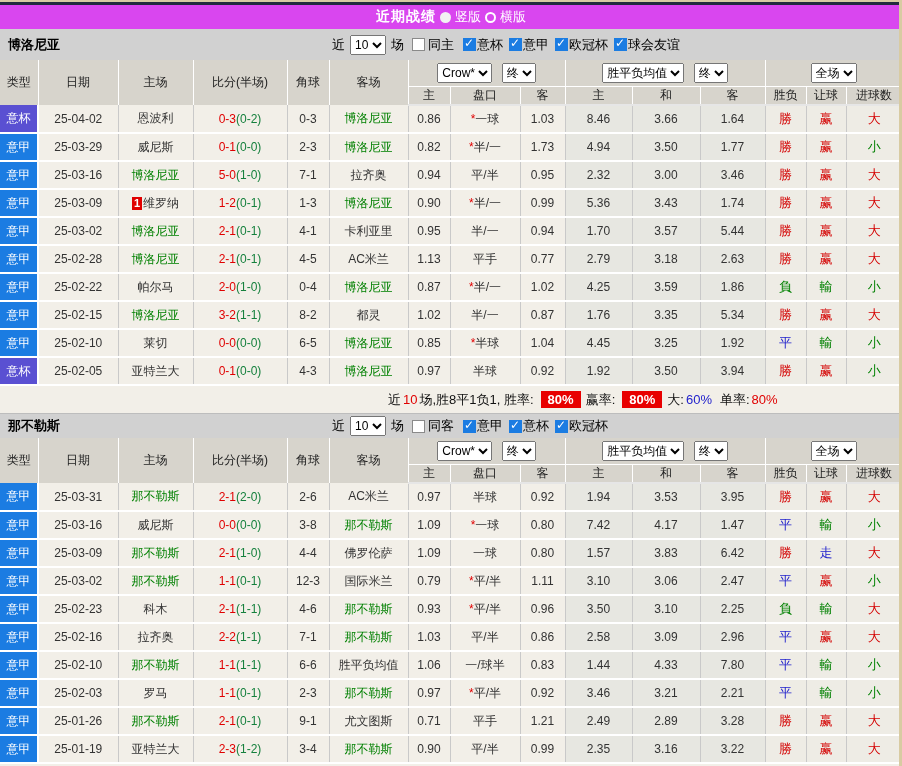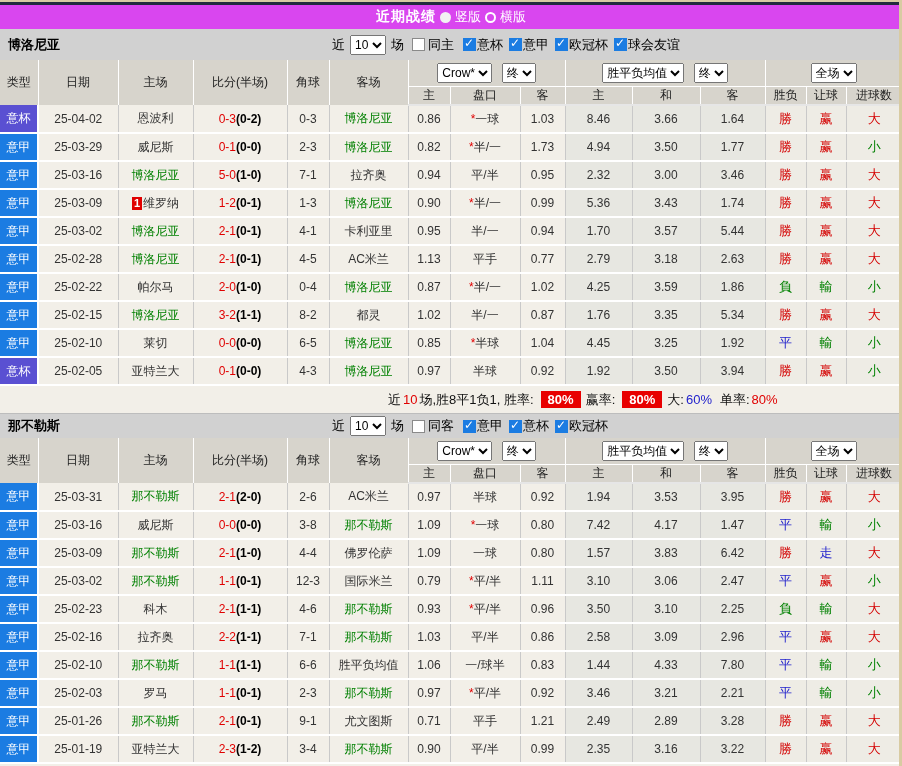--- a/index.html
+++ b/index.html
@@ -49,21 +49,21 @@
     height:26px; padding:0; text-align:center; font-size:12px; color:#333;
     background:#f2efe8; border-right:1px solid #c9c9c9; border-bottom:2px solid #fff;
     overflow:hidden; white-space:nowrap;
   }
   tbody td.c-league { color:#fff; font-size:12px; border-right:2px solid #fff; }
   tbody td.c-euro { background:#e7e7e1; }
   tbody td.c-tail { background:#eeece5; font-size:13px; }
   tbody td.last { border-right:0; }
   .focus-team { color:#008000; }
   .s-main { color:#e00000; }
-  .s-half { color:#000000;font-weight:bold; }
+  .s-half { color:#15803d; }
   .star { color:#e00000; }
   .c-red { color:#d40000; }
   .c-blue { color:#2222cc; }
   .c-green { color:#008000; }
   .red-badge { display:inline-block; background:#e00000; color:#fff; font-size:11px; line-height:13px; padding:0 2px; margin-right:1px; font-weight:bold; }
 
   
   .summary {
     height:27px; background:#f2efe8; border-bottom:1px solid #bdbdbd;
     display:flex; align-items:center; font-size:13px; color:#111;

